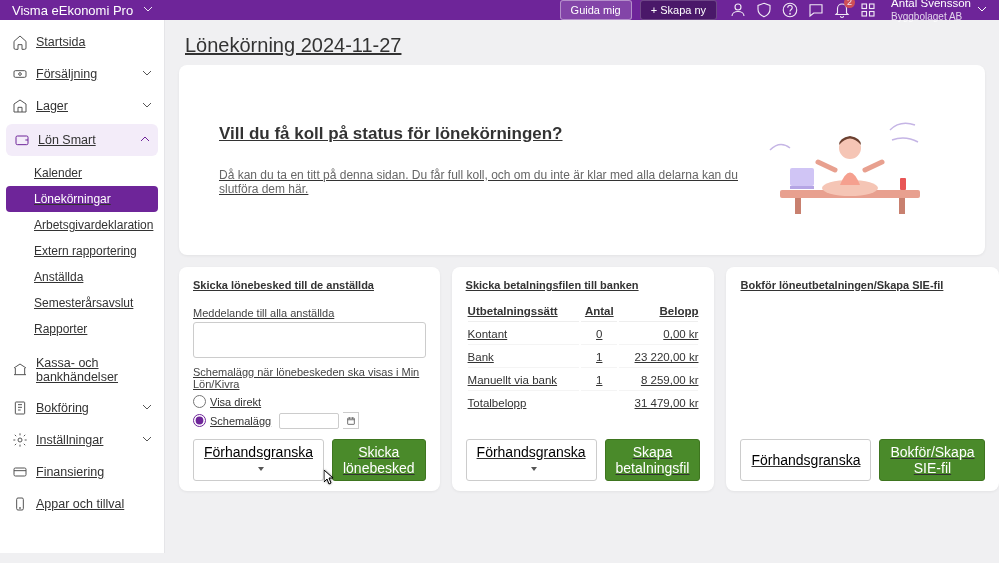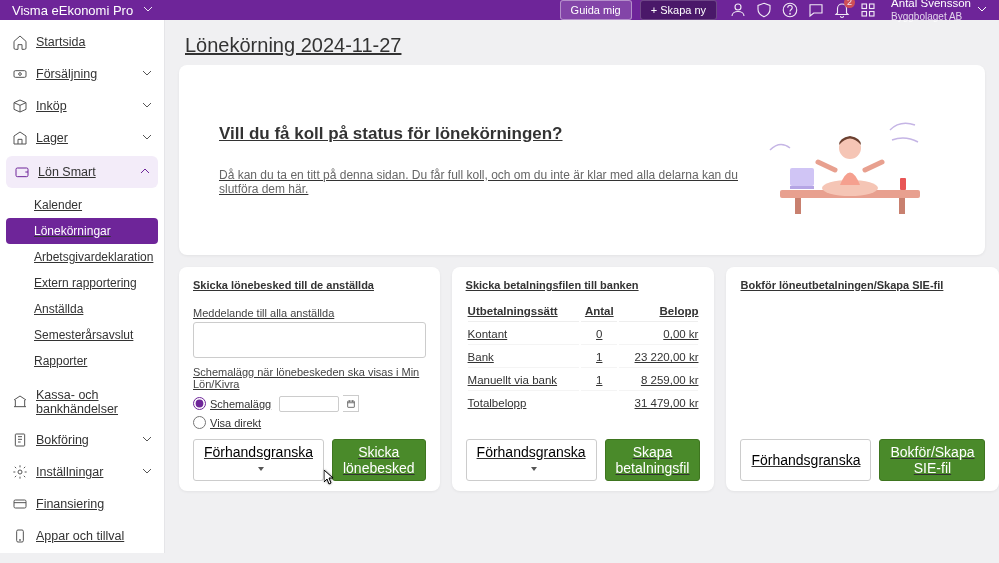--- a/index.html
+++ b/index.html
@@ -151,32 +151,20 @@
           </svg>
         </span>
       <span>Försäljning</span>
       <span class="exp"><svg width="10" height="10" viewBox="0 0 10 10">
             <path d="M1 3l4 4 4-4" stroke="#555" fill="none"></path>
           </svg></span>
     </div>
     <div class="side-item">
       <span class="ic">
           <svg width="16" height="16" viewBox="0 0 24 24">
-            <path d="M3 7l9-4 9 4v10l-9 4-9-4z"></path>
-            <path d="M3 7l9 4 9-4M12 11v10"></path>
-          </svg>
-        </span>
-      <span>Inköp</span>
-      <span class="exp"><svg width="10" height="10" viewBox="0 0 10 10">
-            <path d="M1 3l4 4 4-4" stroke="#555" fill="none"></path>
-          </svg></span>
-    </div>
-    <div class="side-item">
-      <span class="ic">
-          <svg width="16" height="16" viewBox="0 0 24 24">
             <path d="M3 9l9-6 9 6v12H3z"></path>
             <path d="M9 21v-7h6v7"></path>
           </svg>
         </span>
       <span>Lager</span>
       <span class="exp"><svg width="10" height="10" viewBox="0 0 10 10">
             <path d="M1 3l4 4 4-4" stroke="#555" fill="none"></path>
           </svg></span>
     </div>
     <div class="side-item sel-parent">
@@ -284,34 +272,34 @@
       </div>
 
       <div class="card-row">
 
         <div class="card">
           <div class="card-title">Skicka lönebesked till de anställda</div>
           <div class="field-label">Meddelande till alla anställda</div>
           <textarea class="msg" style=""></textarea>
           <div class="field-label">Schemalägg när lönebeskeden ska visas i Min Lön/Kivra</div>
           <label class="radio-line">
+              <input type="radio" name="sch" style="">
+              <span>Visa direkt</span>
+            </label>
+          <label class="radio-line">
               <input type="radio" name="sch" checked="" style="">
               <span>Schemalägg</span>
             <input class="date-input" style="">
               <span class="cal-ico">
                 <svg width="10" height="10" viewBox="0 0 24 24" stroke="#555" fill="none" stroke-width="2">
                   <rect x="4" y="5" width="16" height="15" rx="1"></rect>
                   <path d="M4 9h16M8 3v4M16 3v4"></path>
                 </svg>
               </span>
           </label>
-          <label class="radio-line">
-              <input type="radio" name="sch" style="">
-              <span>Visa direkt</span>
-            </label>
           <div class="card-actions">
             <button class="btn dd">Förhandsgranska</button>
             <button class="btn primary">Skicka lönebesked</button>
           </div>
         </div>
 
         <div class="card">
           <div class="card-title">Skicka betalningsfilen till banken</div>
           <table class="mini-table">
             <tbody>

